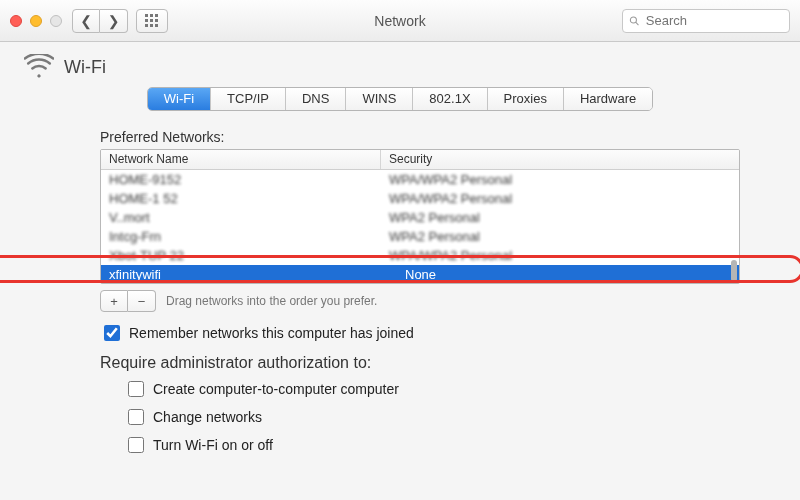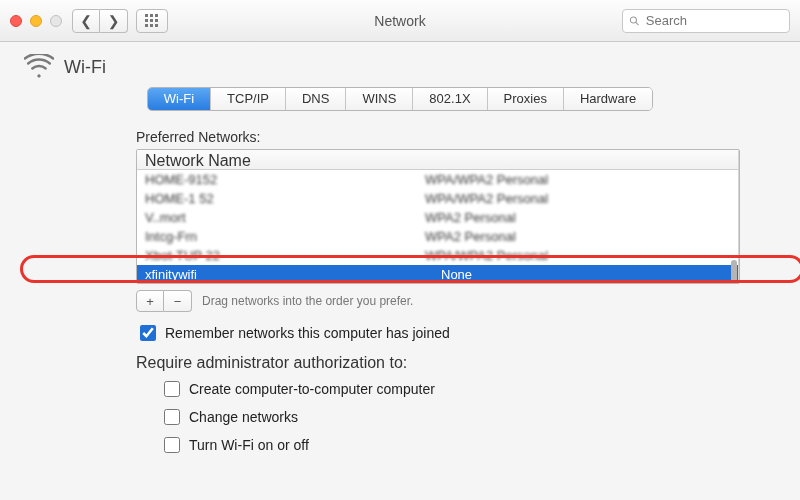--- a/index.html
+++ b/index.html
@@ -84,35 +84,35 @@
     background:linear-gradient(#ffffff,#f2f2f2);
     border-right:1px solid #c5c5c5;
     color:#333;
   }
   .tab:last-child{border-right:none;}
   .tab.active{
     background:linear-gradient(#5aa7f4,#2a7de0);
     color:#fff;
   }
   
-  .content{padding:10px 60px 0 100px; position:relative;margin-left:36px;}
+  .content{padding:10px 60px 0 100px; position:relative;}
   .section-label{font-size:14px;color:#333;margin:8px 0 4px 0;}
   .table-wrap{
     border:1px solid #b8b8b8;
     background:#fff;
     height:135px;
     position:relative;
     overflow:hidden;
     border-radius:2px;
   }
   .thead{
     display:flex;height:20px;
     background:linear-gradient(#fcfcfc,#f1f1f1);
     border-bottom:1px solid #cfcfcf;
-    font-size:16px;color:#333;flex-direction:column;
+    font-size:12px;color:#333;
   }
   .th{padding:2px 8px;}
   .th.name{flex:0 0 280px;border-right:1px solid #d5d5d5;}
   .th.sec{flex:1;}
   .tbody{font-size:13px;}
   .row{display:flex;height:19px;line-height:19px;}
   .cell.name{flex:0 0 280px;padding-left:8px;}
   .cell.sec{flex:1;padding-left:8px;}
   .row.blur .cell{filter:blur(1.6px);opacity:.9;}
   .row.sel{background:#1f6fd6;color:#fff;gap:16px;}

